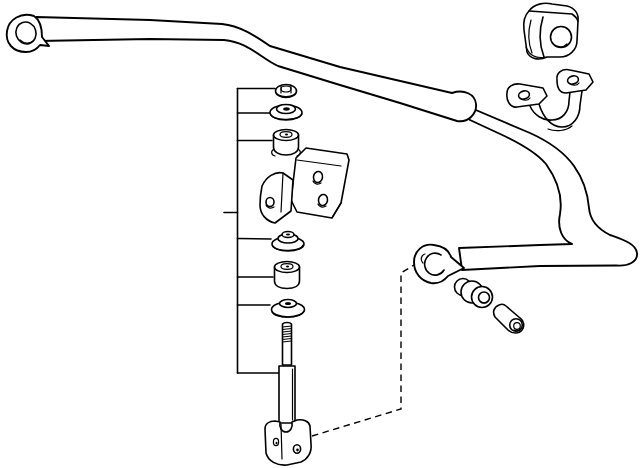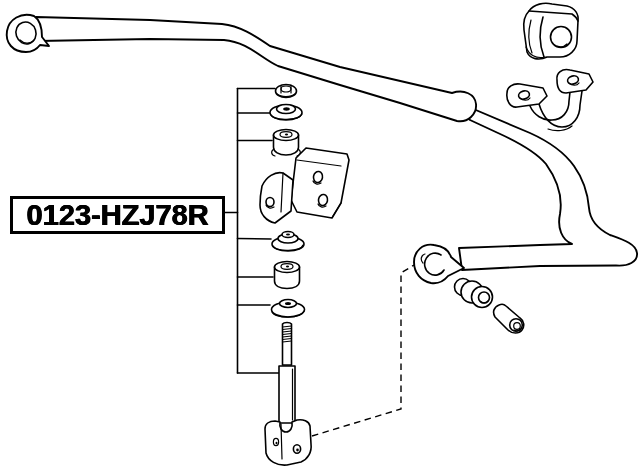--- a/index.html
+++ b/index.html
@@ -197,16 +197,13 @@
       <path class="ln thin" d="M 488,301 A 5 5 0 0 1 481,302"></path>
     </g>
     <g>
       <path class="w" d="M 499,305 C 494,307 492,312 495,317 L 508,330 C 512,334 519,334 522,330 C 525,326 524,321 520,318 L 506,306 C 504,304 501,304 499,305 Z"></path>
       <circle class="w" cx="516" cy="325" r="6.3"></circle>
       <circle class="ln thin" cx="517" cy="326" r="3.3"></circle>
       <path class="ln thin" d="M 520,329 A 4 4 0 0 1 514,330"></path>
     </g>
   </svg>
 
-  <div class="part-box">
-    <span>0123-HZJ78R</span>
-  </div>
 </div>
 
 </body></html>

